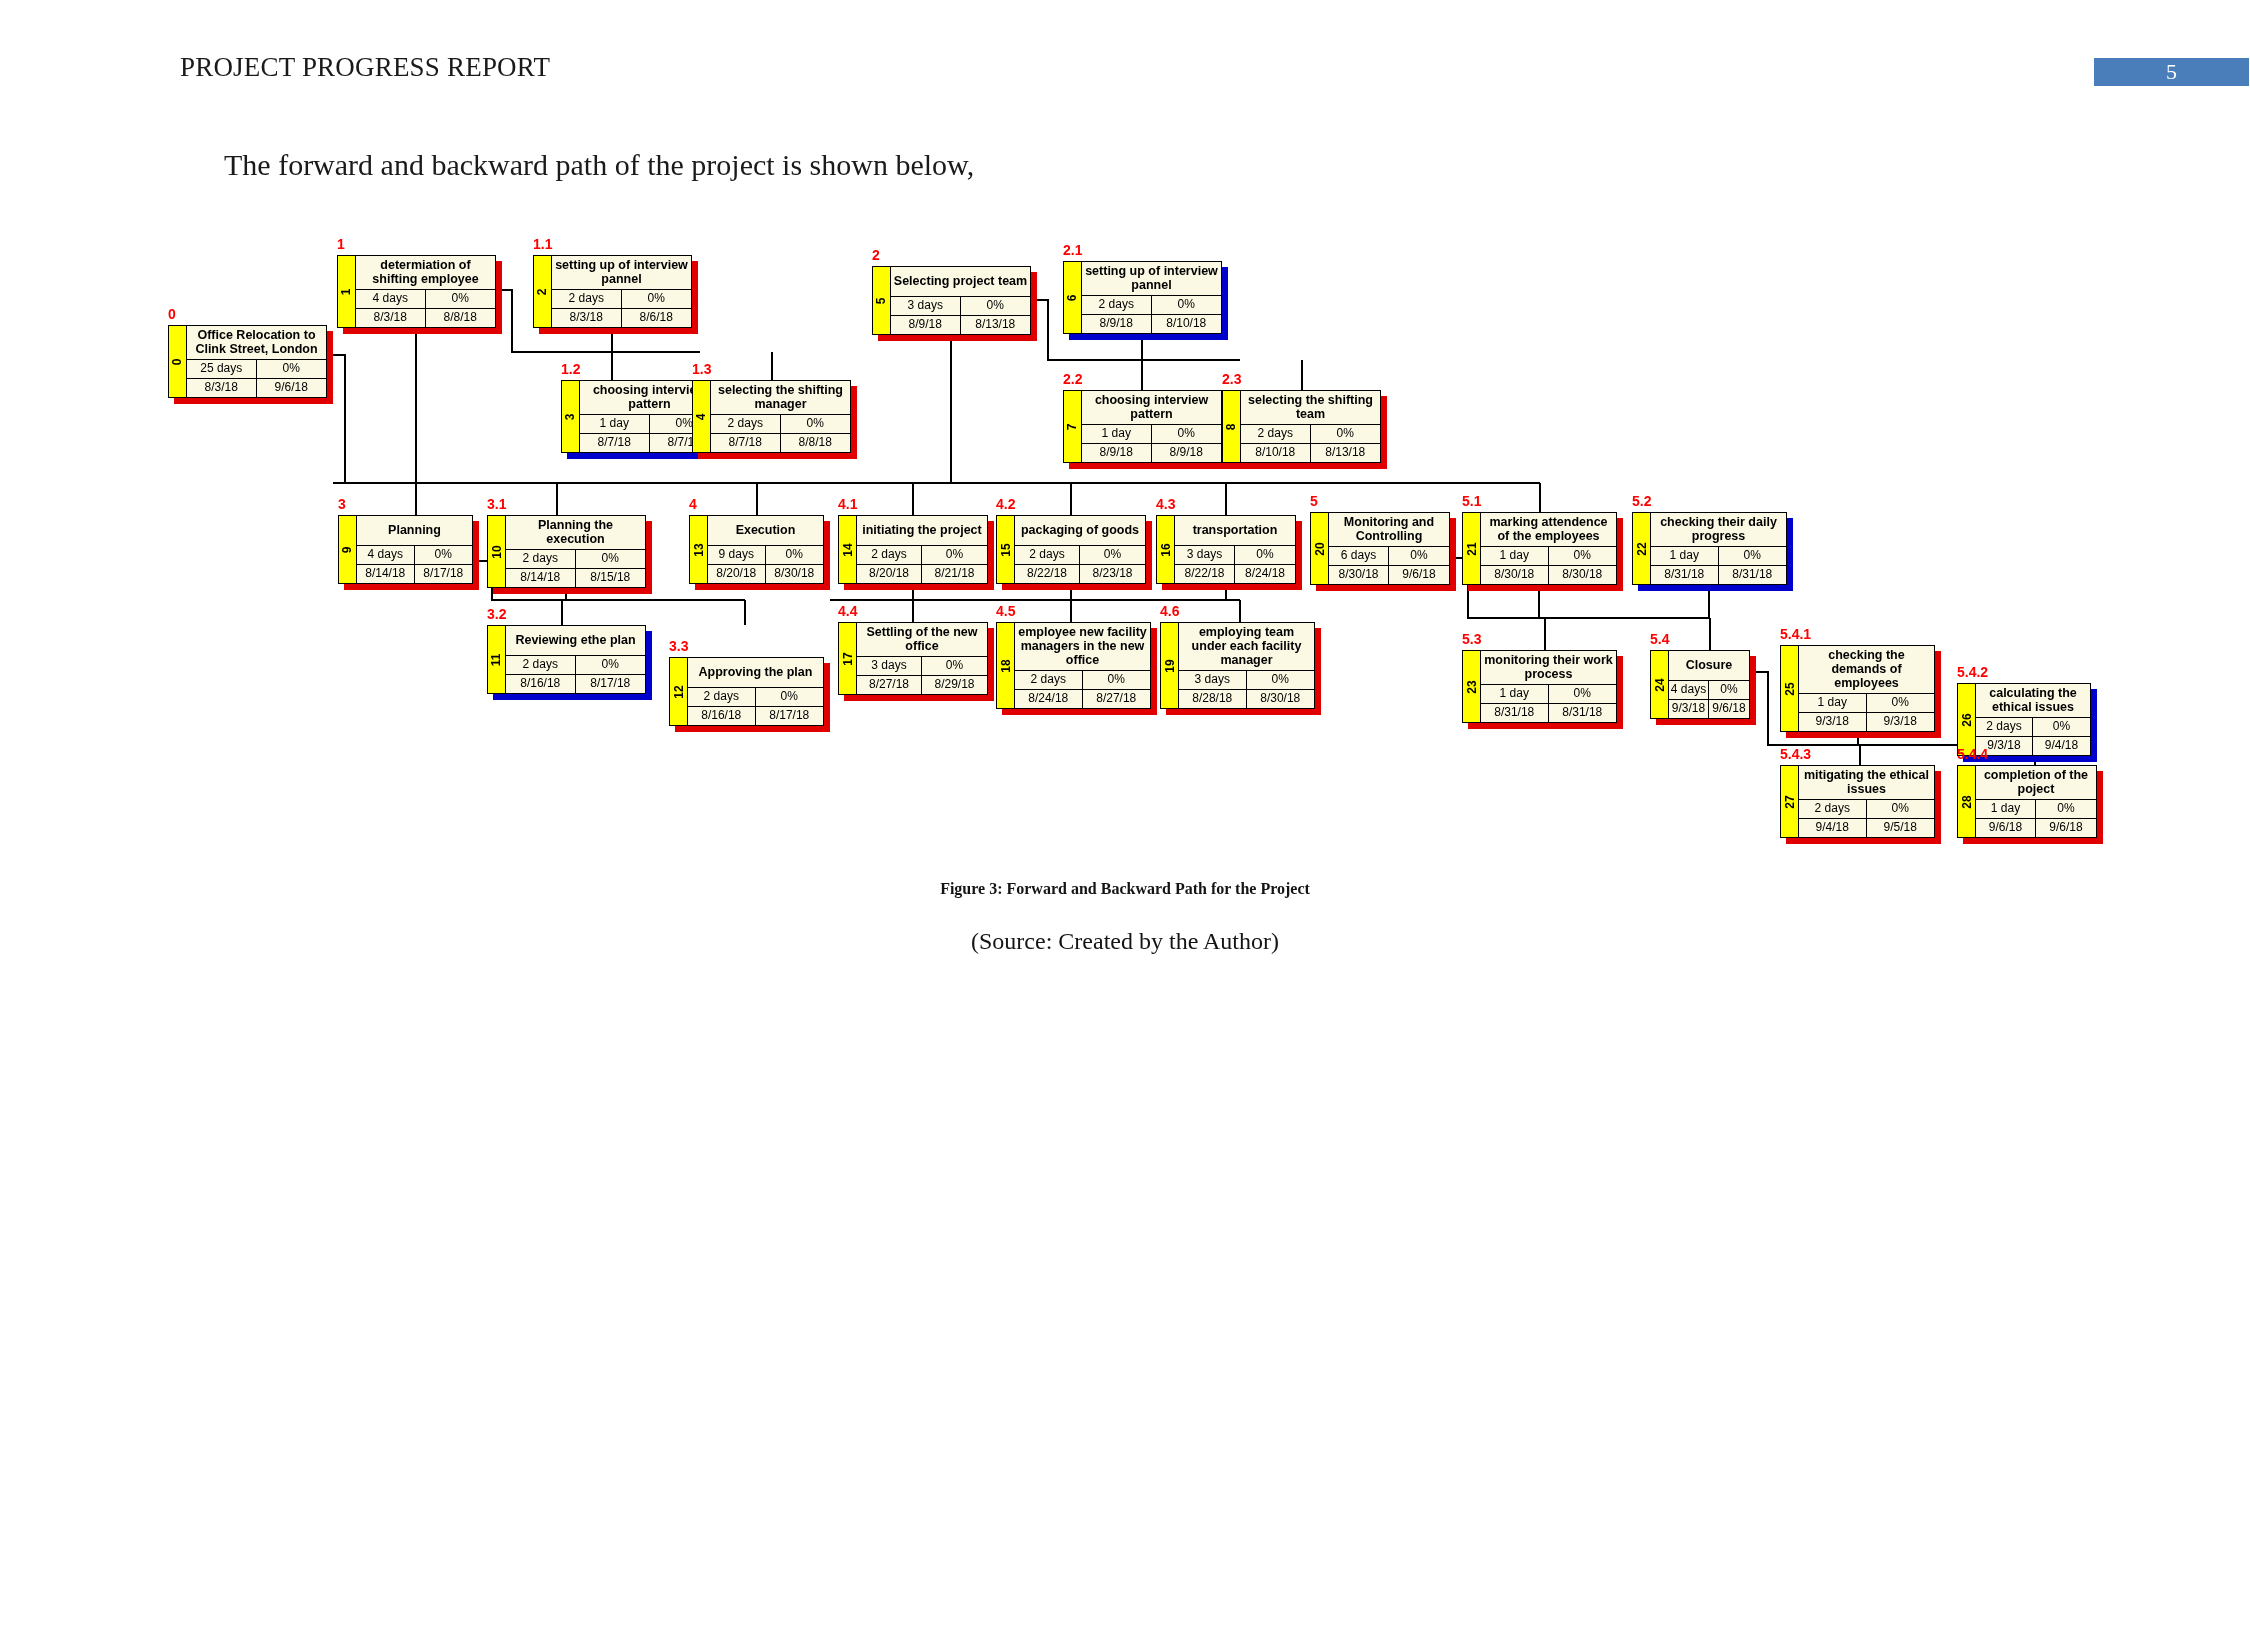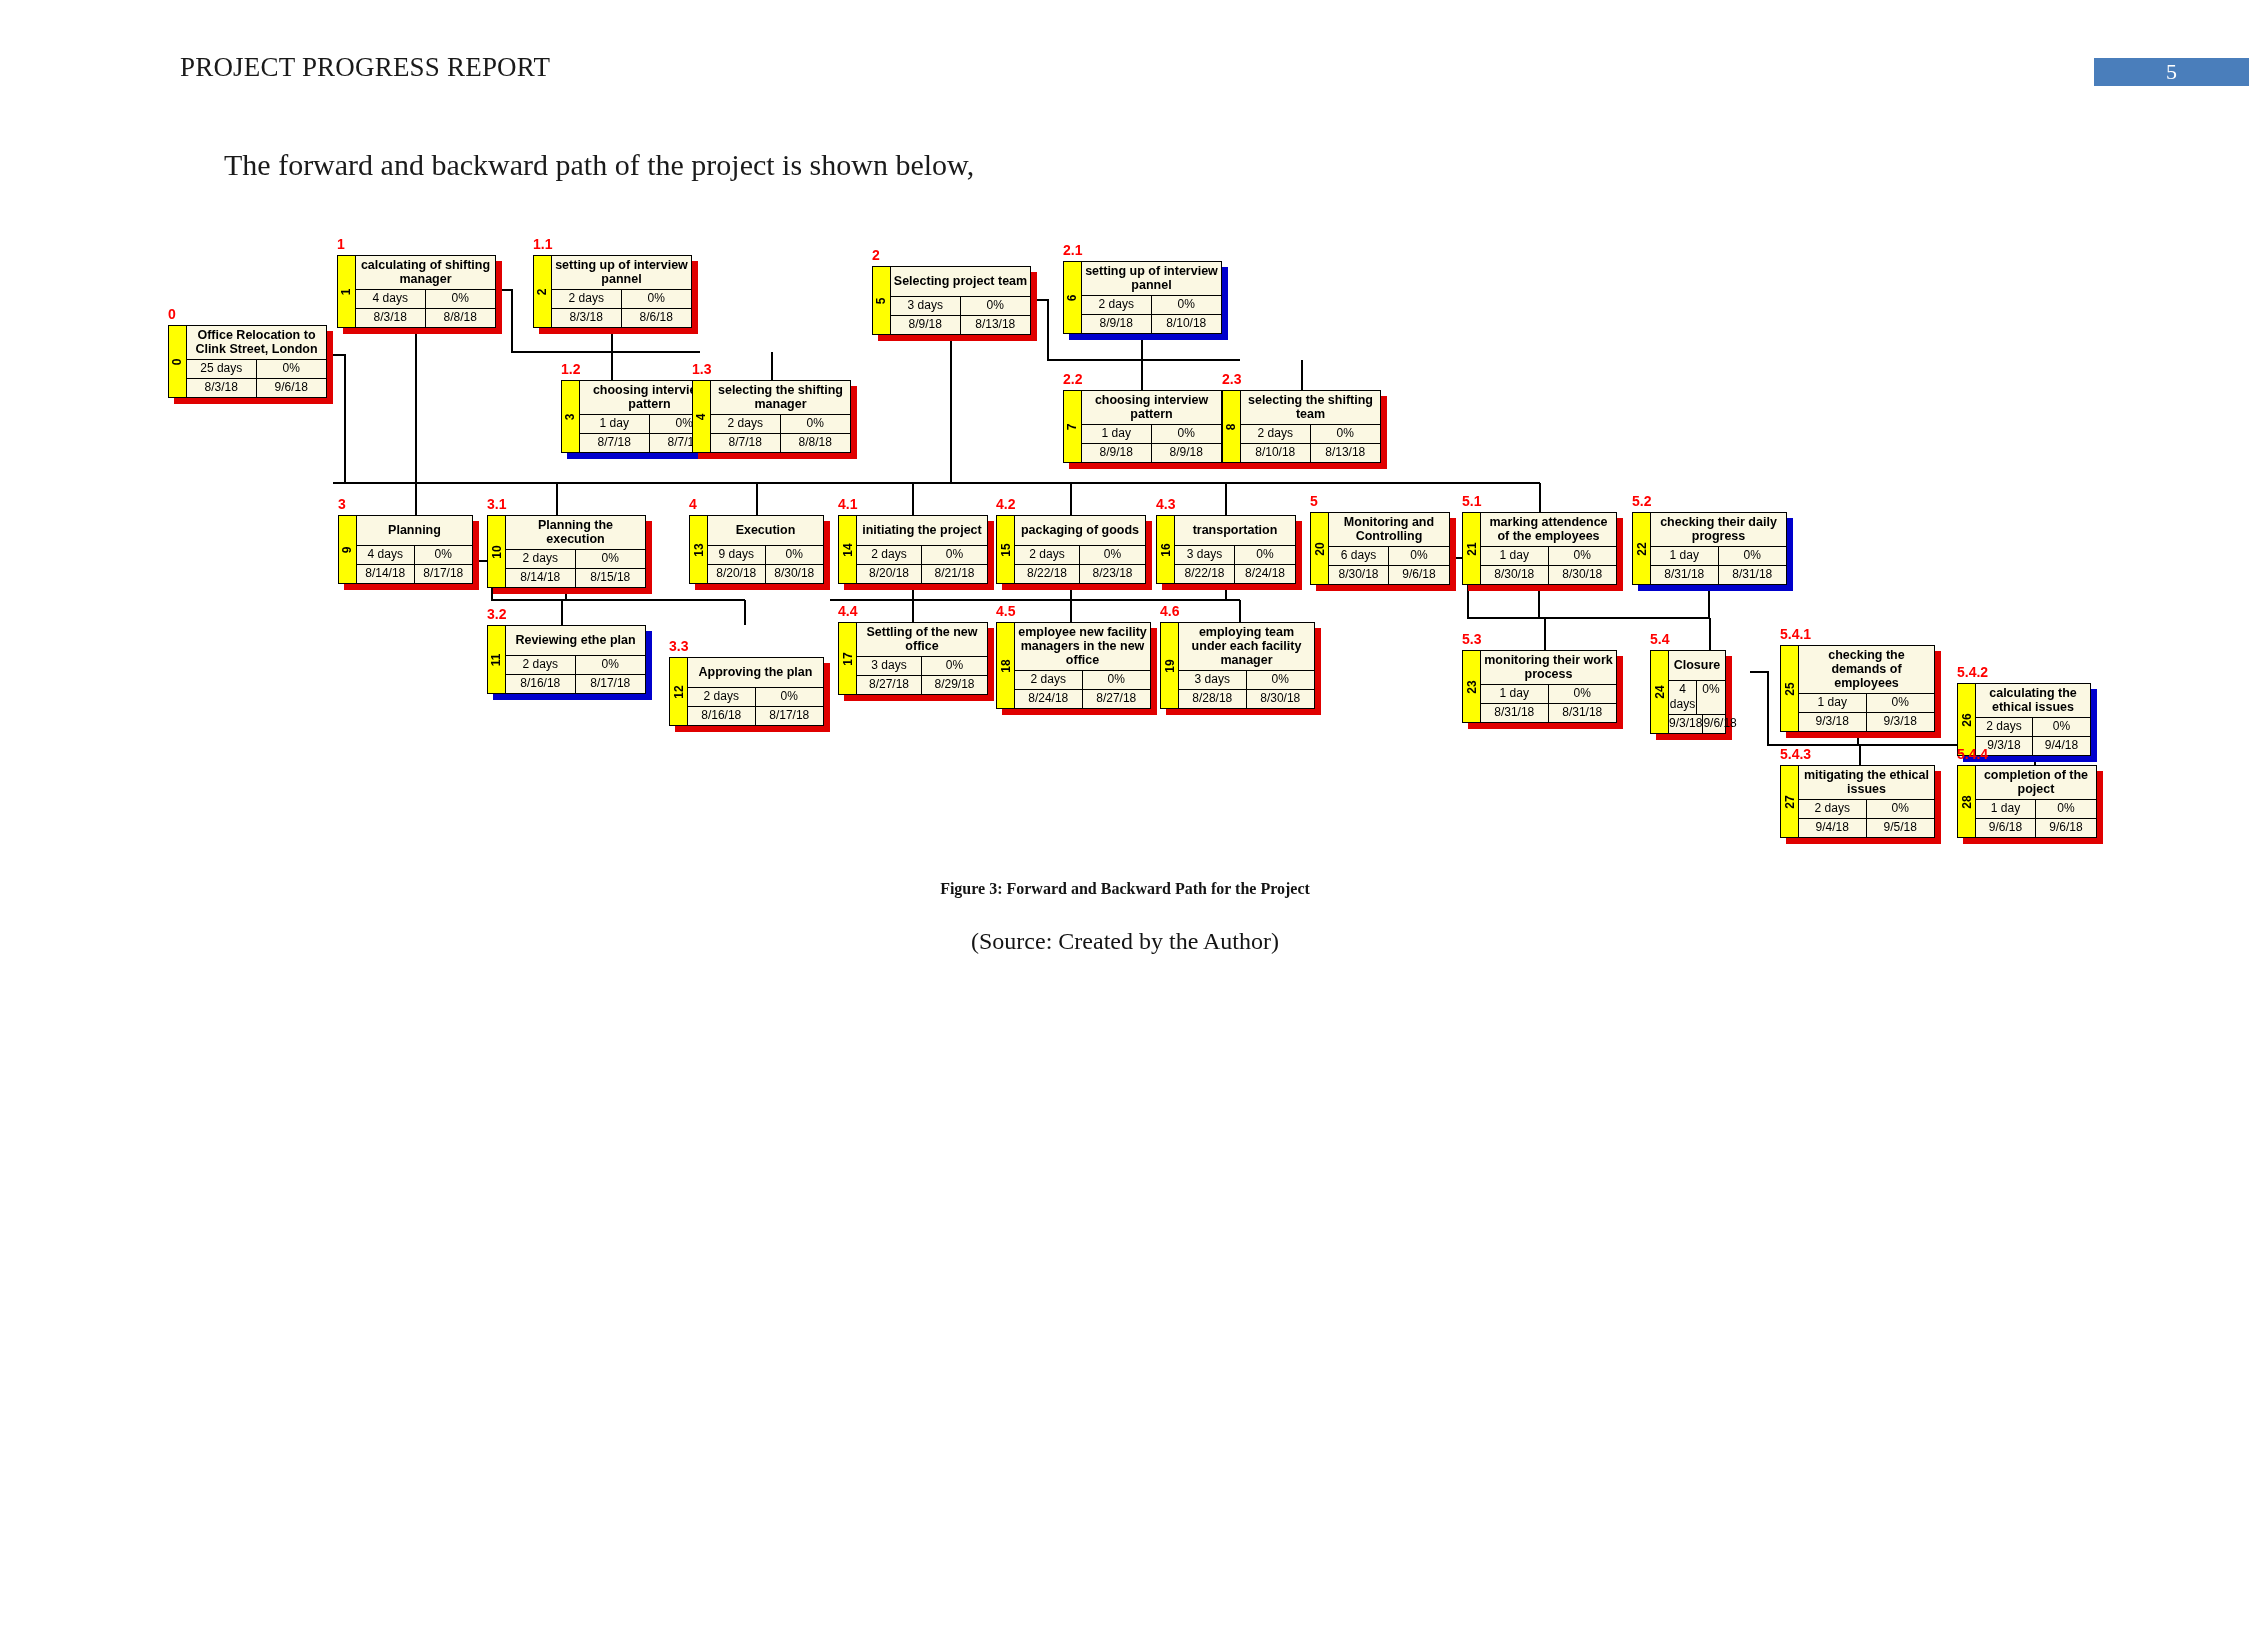--- a/index.html
+++ b/index.html
@@ -248,21 +248,21 @@
         </div>
       </div>
       <div class="node" style="left: 337px; top: 255px; width: 159px;">
         <div class="node-code">1</div>
         <div class="node-shadow"></div>
         <div class="node-body">
           <div class="node-id">
             <span>1</span>
           </div>
           <div class="node-main">
-            <div class="node-title">calculating of shifting manager</div>
+            <div class="node-title">determiation of shifting employee</div>
             <div class="node-row">
               <div class="node-cell left">4 days</div>
               <div class="node-cell">0%</div>
             </div>
             <div class="node-row">
               <div class="node-cell left">8/3/18</div>
               <div class="node-cell">8/8/18</div>
             </div>
           </div>
         </div>
@@ -700,21 +700,21 @@
               <div class="node-cell left">1 day</div>
               <div class="node-cell">0%</div>
             </div>
             <div class="node-row">
               <div class="node-cell left">8/31/18</div>
               <div class="node-cell">8/31/18</div>
             </div>
           </div>
         </div>
       </div>
-      <div class="node" style="left: 1650px; top: 650px; width: 76px;">
+      <div class="node" style="left: 1650px; top: 650px; width: 100px;">
         <div class="node-code">5.4</div>
         <div class="node-shadow"></div>
         <div class="node-body">
           <div class="node-id">
             <span>24</span>
           </div>
           <div class="node-main">
             <div class="node-title">Closure</div>
             <div class="node-row">
               <div class="node-cell left">4 days</div>

